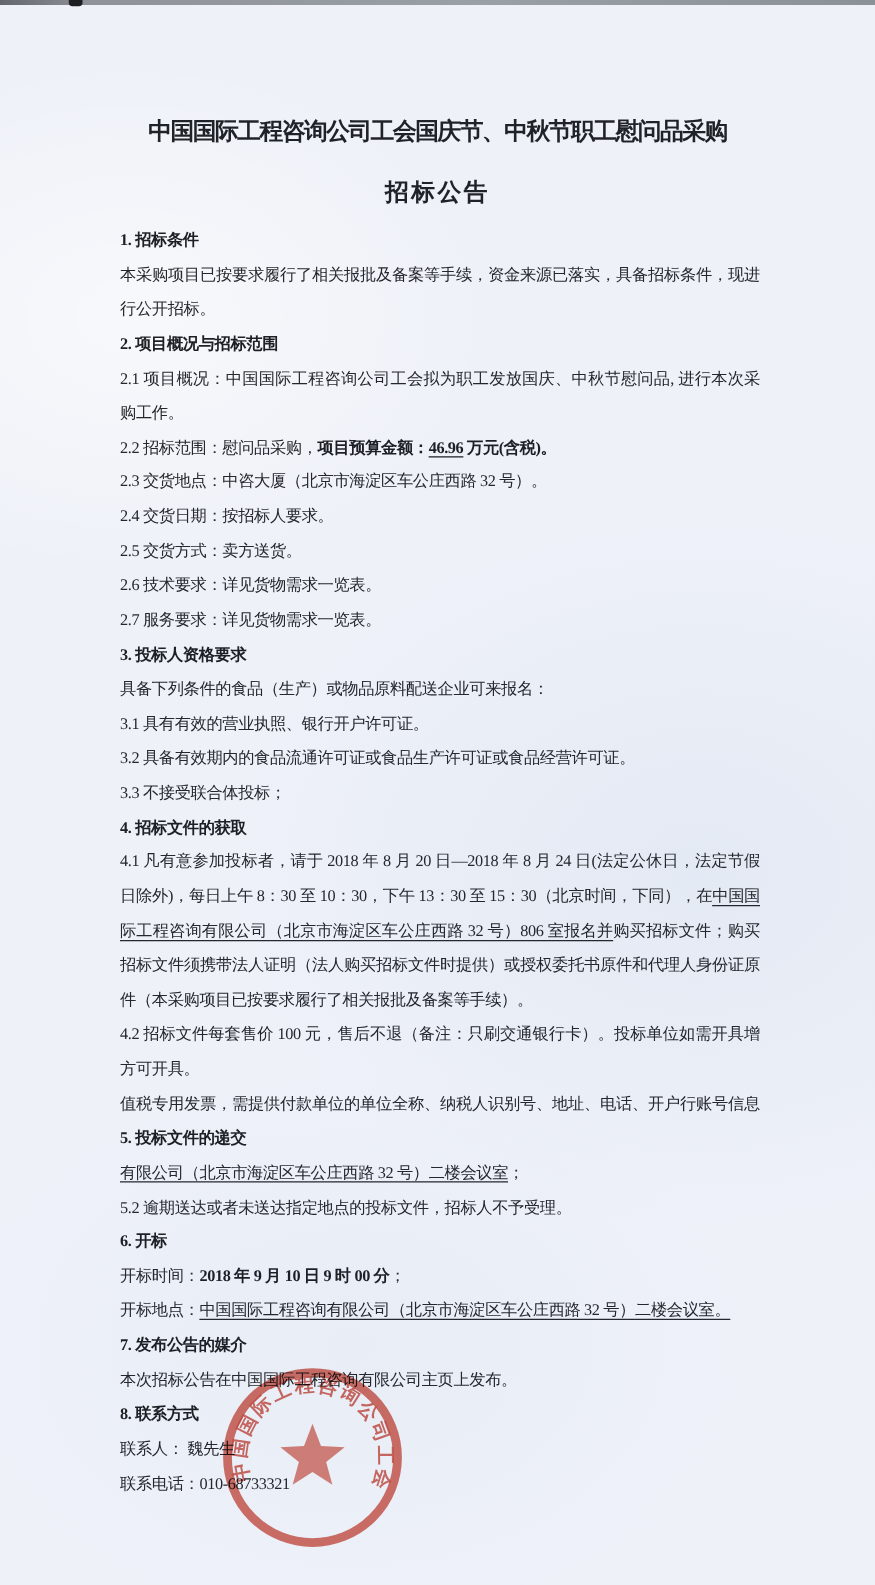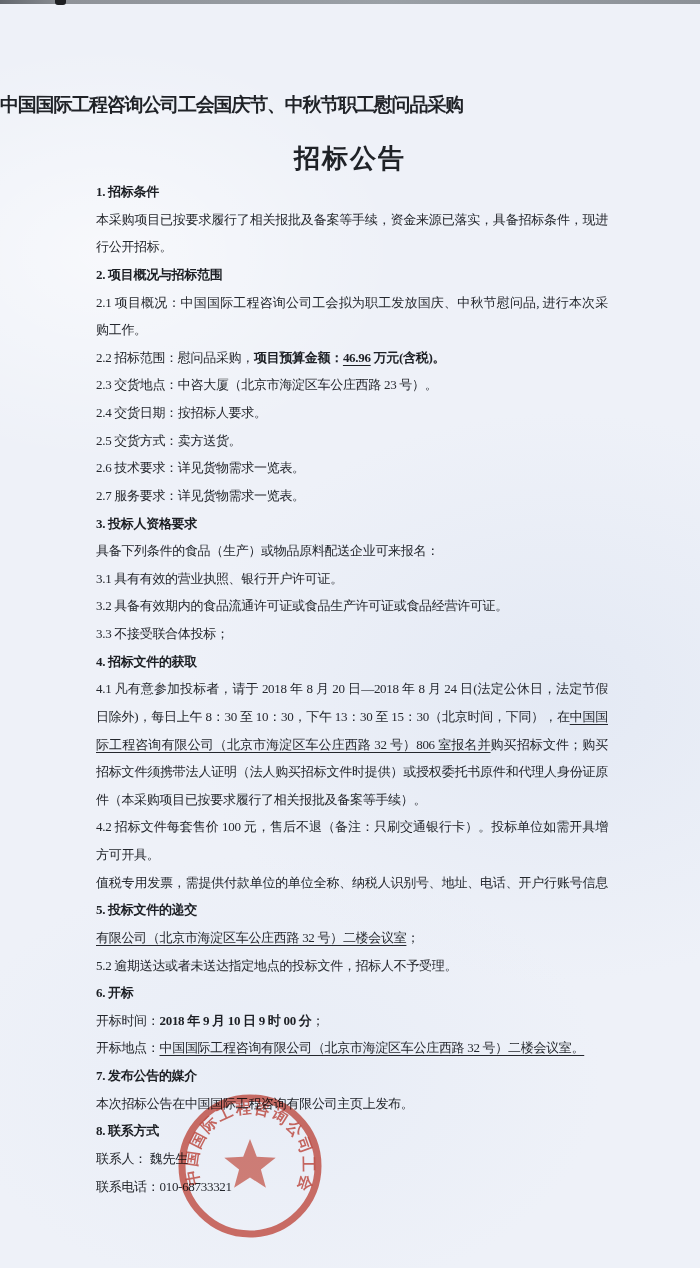--- a/index.html
+++ b/index.html
@@ -15,26 +15,26 @@
       radial-gradient(ellipse 500px 380px at 80% 55%, rgba(222,229,242,.65), rgba(222,229,242,0) 75%),
       radial-gradient(ellipse 460px 320px at 40% 85%, rgba(228,234,245,.6), rgba(228,234,245,0) 70%),
       #eef1f8;
     color:#23262b;
   }
   
   .scan-strip{position:absolute;left:0;top:0;width:700px;height:4px;
     background:linear-gradient(90deg,#63676d 0%,#8f9399 10%,#9aa0a6 55%,#8c9197 100%);}
   .scan-dot{position:absolute;left:55px;top:0;width:11px;height:5px;background:#1d1f22;border-radius:0 0 3px 3px;}
   .title{
-    position:absolute;top:92px;left:0;right:0;margin:0;text-align:left;
+    position:absolute;top:92px;left:0;right:0;margin:0;text-align:center;
     font-size:19px;font-weight:bold;letter-spacing:-1.2px;color:#1f2227;
   }
   .subtitle{
     position:absolute;top:141px;left:0;right:0;margin:0;text-align:center;
-    font-size:26px;font-weight:bold;letter-spacing:2px;color:#1f2227;
+    font-size:19px;font-weight:bold;letter-spacing:2px;color:#1f2227;
   }
   .doc{
     position:absolute;left:96px;top:178px;width:512px;
     font-size:13px;letter-spacing:-0.3px;color:#24272d;
   }
   .line{line-height:27.63px;height:27.63px;overflow:hidden;text-align:left;}
   .line.fill{text-align:justify;text-align-last:justify;}
   .line .b{font-weight:bold;color:#1c1f24;margin-top:32px;}
   .line .u{text-decoration:underline;text-underline-offset:3px;text-decoration-thickness:1px;}
   .stamp{
@@ -57,21 +57,21 @@
   <h2 class="subtitle">招标公告</h2>
 
   <div class="doc" id="doc-body">
       <div class="line"><span class="b">1. 招标条件</span></div>
       <div class="line fill"><span>本采购项目已按要求履行了相关报批及备案等手续，资金来源已落实，具备招标条件，现进</span></div>
       <div class="line"><span>行公开招标。</span></div>
       <div class="line"><span class="b">2. 项目概况与招标范围</span></div>
       <div class="line fill"><span>2.1 项目概况：中国国际工程咨询公司工会拟为职工发放国庆、中秋节慰问品, 进行本次采</span></div>
       <div class="line"><span>购工作。</span></div>
       <div class="line"><span>2.2 招标范围：慰问品采购，</span><span class="b">项目预算金额：</span><span class="b u">46.96</span><span class="b"> 万元(含税)。</span></div>
-      <div class="line"><span>2.3 交货地点：中咨大厦（北京市海淀区车公庄西路 23 号）。</span></div>
+      <div class="line"><span>2.3 交货地点：中咨大厦（北京市海淀区车公庄西路 32 号）。</span></div>
       <div class="line"><span>2.4 交货日期：按招标人要求。</span></div>
       <div class="line"><span>2.5 交货方式：卖方送货。</span></div>
       <div class="line"><span>2.6 技术要求：详见货物需求一览表。</span></div>
       <div class="line"><span>2.7 服务要求：详见货物需求一览表。</span></div>
       <div class="line"><span class="b">3. 投标人资格要求</span></div>
       <div class="line"><span>具备下列条件的食品（生产）或物品原料配送企业可来报名：</span></div>
       <div class="line"><span>3.1 具有有效的营业执照、银行开户许可证。</span></div>
       <div class="line"><span>3.2 具备有效期内的食品流通许可证或食品生产许可证或食品经营许可证。</span></div>
       <div class="line"><span>3.3 不接受联合体投标；</span></div>
       <div class="line"><span class="b">4. 招标文件的获取</span></div>

